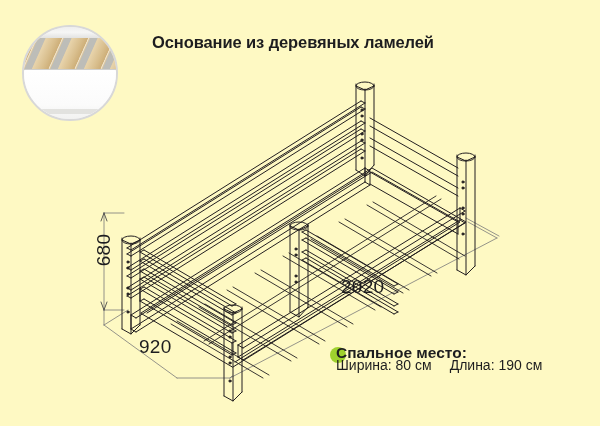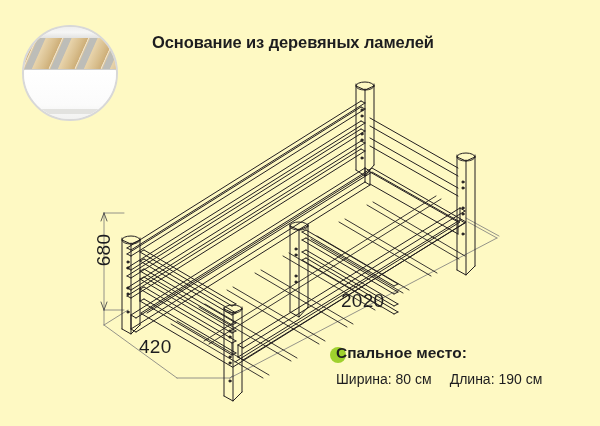--- a/index.html
+++ b/index.html
@@ -127,21 +127,21 @@
     top: 239px;
     transform: rotate(-90deg);
     transform-origin: 50% 50%;
   }
   #dim-920 {
     left: 139px;
     top: 336px;
   }
   #dim-2020 {
     left: 341px;
-    top: 290px;
+    top: 276px;
   }
 
   
   #spec-block {
     position: absolute;
     left: 330px;
     top: 344px;
     width: 262px;
   }
   #spec-title-row {
@@ -162,21 +162,21 @@
     left: 6px;
     top: 0;
     font-size: 15.5px;
     font-weight: 700;
     color: #1d1d1f;
     white-space: nowrap;
   }
   #spec-values {
     position: absolute;
     left: 6px;
-    top: 27px;
+    top: 13px;
     font-size: 14px;
     font-weight: 400;
     color: #1d1d1f;
     white-space: nowrap;
   }
   #spec-values .spec-gap {
     display: inline-block;
     width: 18px;
   }
 </style>
@@ -438,21 +438,21 @@
 
       <path d="M370,118 L458,168"></path>
       <path d="M370,126 L458,176"></path>
       <path d="M370,138 L458,188"></path>
       <path d="M370,146 L458,196"></path>
 
     </g>
   </svg>
 
   <div class="dim-label" id="dim-680">680</div>
-  <div class="dim-label" id="dim-920">420</div>
+  <div class="dim-label" id="dim-920">920</div>
   <div class="dim-label" id="dim-2020">2020</div>
 
   <div id="spec-block">
     <div id="spec-title-row">
       <div id="spec-bullet"></div>
       <div id="spec-title">Спальное место:</div>
     </div>
     <div id="spec-values">
       <span>Ширина: 80 см</span><span class="spec-gap"></span><span>Длина: 190 см</span>
     </div>

